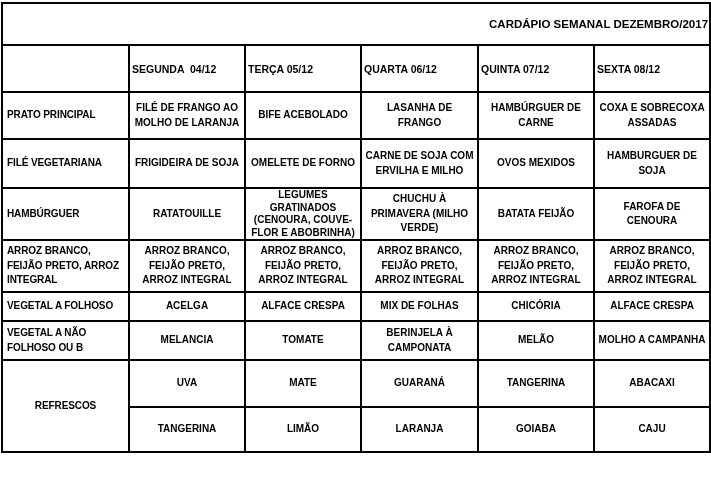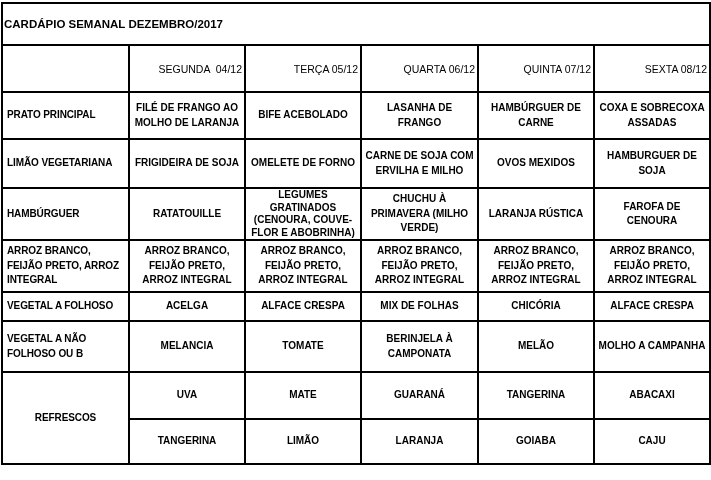--- a/index.html
+++ b/index.html
@@ -26,33 +26,33 @@
   col.c-label { width: 127px; }
   col.c-day   { width: 116px; }
 
   tr.r-title   { height: 42px; }
   tr.r-head    { height: 47px; }
   tr.r-prato   { height: 47px; }
   tr.r-opcao   { height: 49px; }
   tr.r-guarn   { height: 49px; }
   tr.r-arroz   { height: 52px; margin-top: 23px; }
   tr.r-folh    { height: 29px; }
-  tr.r-nfolh   { height: 51px; }
+  tr.r-nfolh   { height: 39px; }
   tr.r-refr1   { height: 47px; }
   tr.r-refr2   { height: 45px; }
 
   td.title {
-    text-align: left;
+    text-align: right;
     font-weight: bold;
     font-size: 11.5px;
     letter-spacing: 0px;
   }
   td.head {
-    text-align: right;
-    font-weight: normal;
+    text-align: left;
+    font-weight: bold;
     font-size: 10.5px;
     white-space: pre-wrap;
     padding: 0 2px;
   }
   td.label {
     text-align: left;
     font-weight: bold;
     font-size: 10px;
     letter-spacing: -0.1px;
     padding: 0 2px 0 4px;
@@ -104,34 +104,34 @@
   <tr class="r-prato">
     <td class="label">PRATO PRINCIPAL</td>
     <td class="cell">FILÉ DE FRANGO AO MOLHO DE LARANJA</td>
     <td class="cell">BIFE ACEBOLADO</td>
     <td class="cell">LASANHA DE FRANGO</td>
     <td class="cell">HAMBÚRGUER DE CARNE</td>
     <td class="cell">COXA E SOBRECOXA ASSADAS</td>
   </tr>
 
   <tr class="r-opcao">
-    <td class="label">LIMÃO VEGETARIANA</td>
+    <td class="label">FILÉ VEGETARIANA</td>
     <td class="cell">FRIGIDEIRA DE SOJA</td>
     <td class="cell">OMELETE DE FORNO</td>
     <td class="cell">CARNE DE SOJA COM ERVILHA E MILHO</td>
     <td class="cell">OVOS MEXIDOS</td>
     <td class="cell">HAMBURGUER DE SOJA</td>
   </tr>
 
   <tr class="r-guarn">
     <td class="label">HAMBÚRGUER</td>
     <td class="cell">RATATOUILLE</td>
     <td class="cell fs-small">LEGUMES GRATINADOS (CENOURA, COUVE-FLOR E ABOBRINHA)</td>
     <td class="cell">CHUCHU À PRIMAVERA (MILHO VERDE)</td>
-    <td class="cell">LARANJA RÚSTICA</td>
+    <td class="cell">BATATA FEIJÃO</td>
     <td class="cell">FAROFA DE CENOURA</td>
   </tr>
 
   <tr class="r-arroz">
     <td class="label">ARROZ BRANCO, FEIJÃO PRETO, ARROZ INTEGRAL</td>
     <td class="cell">ARROZ BRANCO, FEIJÃO PRETO, ARROZ INTEGRAL</td>
     <td class="cell">ARROZ BRANCO, FEIJÃO PRETO, ARROZ INTEGRAL</td>
     <td class="cell">ARROZ BRANCO, FEIJÃO PRETO, ARROZ INTEGRAL</td>
     <td class="cell">ARROZ BRANCO, FEIJÃO PRETO, ARROZ INTEGRAL</td>
     <td class="cell">ARROZ BRANCO, FEIJÃO PRETO, ARROZ INTEGRAL</td>

